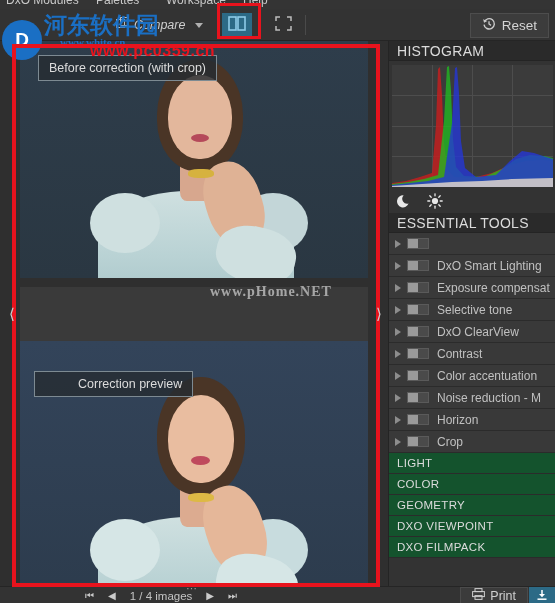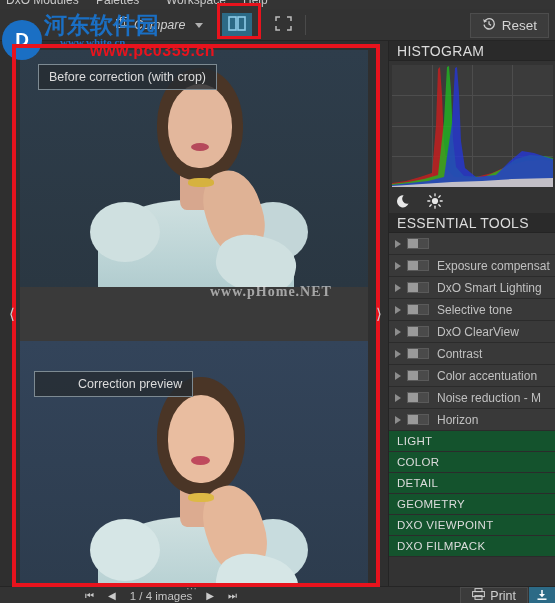--- a/index.html
+++ b/index.html
@@ -63,21 +63,21 @@
   
   .viewer {
     position: absolute; left: 0; top: 41px; width: 388px; height: 545px;
     background: #2f2f2f; overflow: hidden;
   }
   .hl-viewer {
     position: absolute; left: 12px; top: 44px; width: 368px; height: 543px;
     border: 4px solid #e8131d; z-index: 35; pointer-events: none;
   }
   .pane { position: absolute; left: 20px; width: 348px; overflow: hidden; background: #2c3a47; }
-  .pane-top { top: 9px; height: 237px; }
+  .pane-top { top: 0; height: 237px; }
   .pane-bot { top: 300px; height: 277px; }
   .pane-gap {
     position: absolute; left: 20px; top: 246px; width: 348px; height: 54px; background: #3a3a3a;
   }
   
   .photo { position: absolute; inset: 0; }
   .photo .bg { position: absolute; inset: 0; background: linear-gradient(180deg,#2e3d4b 0%,#2a3742 100%); }
   .photo .hair {
     position: absolute; border-radius: 50% 50% 45% 45%;
     background: #4a3526;
@@ -379,30 +379,30 @@
     </div>
 
     <div>
       <div class="tool-row">
         <span class="tri"></span>
         <span class="toggle"></span>
       </div>
       <div class="tool-row">
         <span class="tri"></span>
         <span class="toggle"></span>
+        <span class="tool-label">DxO Smart Lighting</span>
+      </div>
+      <div class="tool-row">
+        <span class="tri"></span>
+        <span class="toggle"></span>
         <span class="tool-label">Exposure compensat</span>
       </div>
       <div class="tool-row">
         <span class="tri"></span>
         <span class="toggle"></span>
-        <span class="tool-label">DxO Smart Lighting</span>
-      </div>
-      <div class="tool-row">
-        <span class="tri"></span>
-        <span class="toggle"></span>
         <span class="tool-label">Selective tone</span>
       </div>
       <div class="tool-row">
         <span class="tri"></span>
         <span class="toggle"></span>
         <span class="tool-label">DxO ClearView</span>
       </div>
       <div class="tool-row">
         <span class="tri"></span>
         <span class="toggle"></span>
@@ -415,32 +415,34 @@
       </div>
       <div class="tool-row">
         <span class="tri"></span>
         <span class="toggle"></span>
         <span class="tool-label">Noise reduction - M</span>
       </div>
       <div class="tool-row">
         <span class="tri"></span>
         <span class="toggle"></span>
         <span class="tool-label">Horizon</span>
+      </div>
+      <div class="tool-row">
+        <span class="tri"></span>
+        <span class="toggle"></span>
+        <span class="tool-label">Crop</span>
       </div>
     </div>
 
     <div>
       <div class="grp-row">
         <span>LIGHT</span>
       </div>
       <div class="grp-row">
         <span>COLOR</span>
-      </div>
-      <div class="grp-row">
-        <span>DETAIL</span>
       </div>
       <div class="grp-row">
         <span>GEOMETRY</span>
       </div>
       <div class="grp-row">
         <span>DXO VIEWPOINT</span>
       </div>
       <div class="grp-row">
         <span>DXO FILMPACK</span>
       </div>

